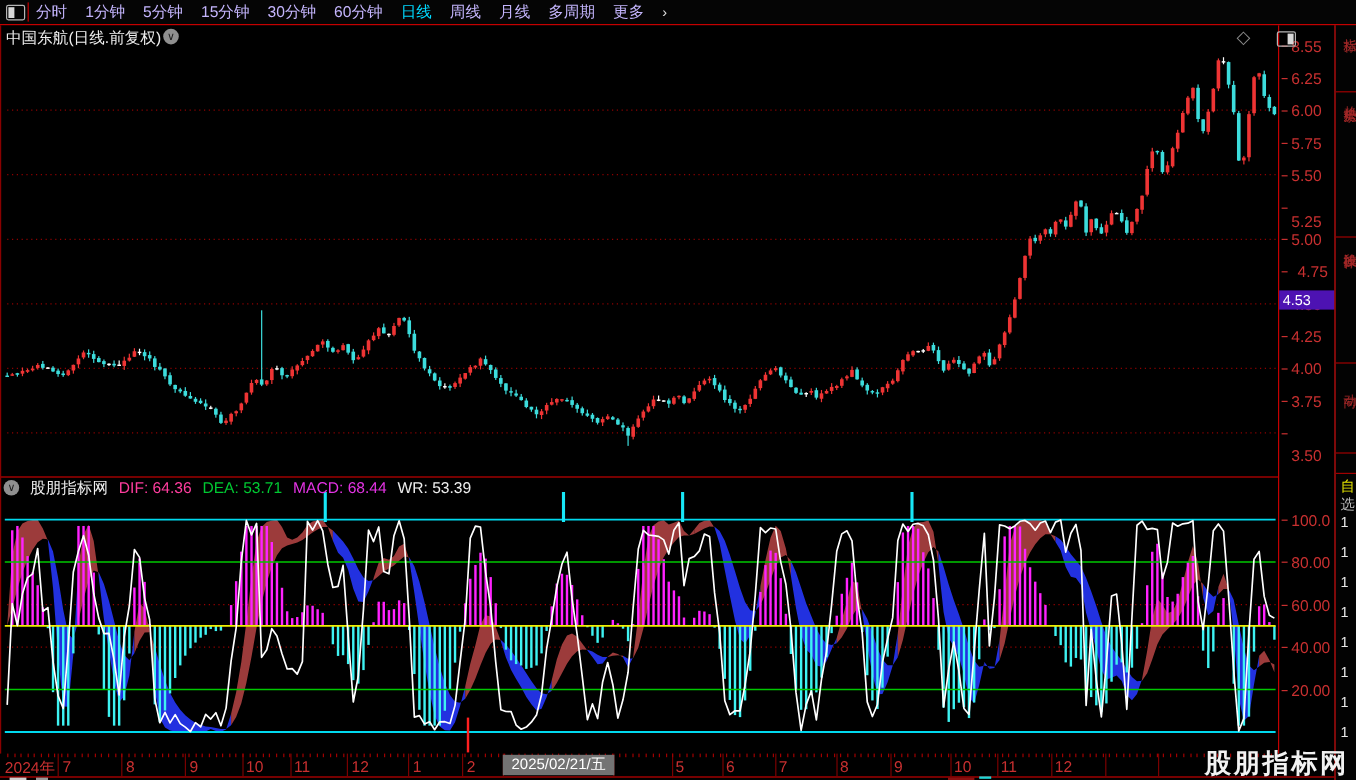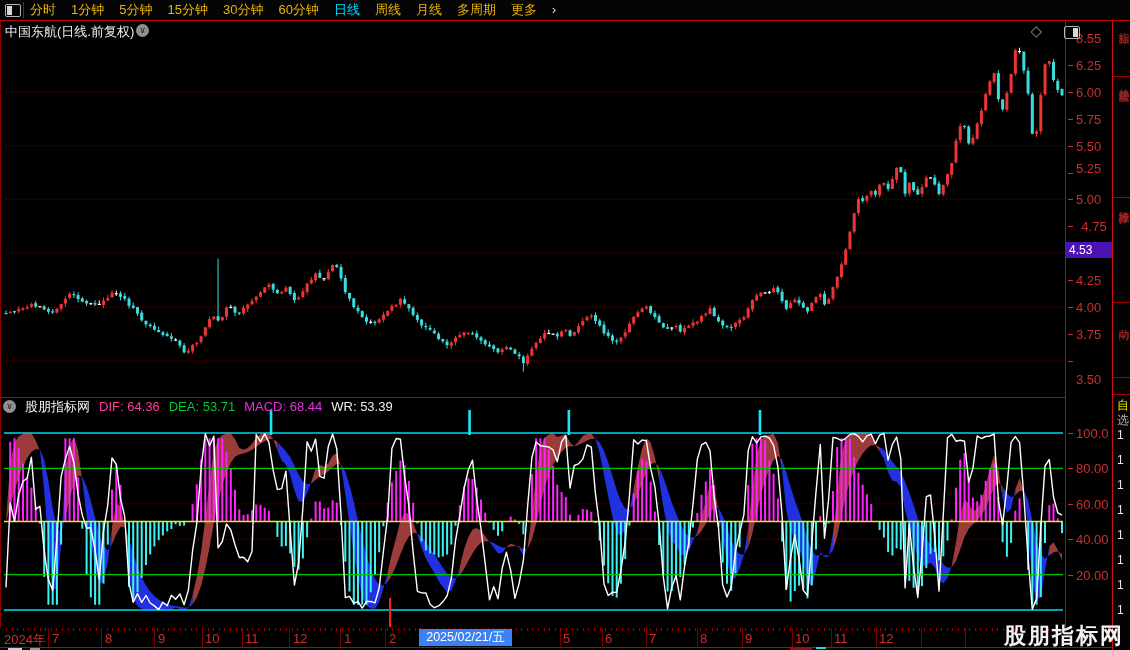--- a/index.html
+++ b/index.html
@@ -7,21 +7,21 @@
        font-family:"Liberation Sans","DejaVu Sans",sans-serif;}
   .abs{position:absolute;}
   
   #toolbar{left:0;top:0;width:1130px;height:20px;background:#050505;border-bottom:1px solid #c40000;z-index:20;}
   #tb-icon-box{left:3px;top:2px;width:20px;height:16px;border-right:1px solid #c40000;}
   .half-icon{width:14px;height:11px;border:1px solid #b5b5b5;border-radius:2px;position:absolute;left:2px;top:2px;}
   .half-icon .fill{position:absolute;left:1px;top:1px;bottom:1px;width:5px;background:#d8d8d8;}
   .half-icon.right .fill{left:auto;right:1px;}
   #tb-left{left:30px;top:0;height:20px;display:flex;align-items:center;gap:15px;}
   #tb-right{right:20px;top:0;height:20px;display:flex;align-items:center;}
-  .tb-item{color:#eab308;font-size:13px;line-height:20px;white-space:nowrap;cursor:default;}
+  .tb-item{color:#c4b5fd;font-size:13px;line-height:20px;white-space:nowrap;cursor:default;}
   .tb-item.active{color:#00d9ff;}
   #tb-right .tb-item{padding:0 9px;border-left:1px solid #9c1414;}
   #tb-right .tb-item:first-child{border-left:none;}
   .chev{color:#e0e0e0;font-size:12px;}
   
   #main-title{left:5px;top:23px;color:#eeeeee;font-size:13px;z-index:6;}
   .circ-icon{width:13px;height:13px;border-radius:50%;background:#8f8f8f;color:#1a1a1a;
              font-size:9px;line-height:13px;text-align:center;display:inline-block;}
   #title-icon{left:136px;top:24px;z-index:6;}
   #corner-diamond{right:88px;top:22px;color:#8a8a8a;font-size:15px;z-index:6;}
@@ -38,21 +38,21 @@
   #axis-col{left:1065px;top:21px;width:47px;height:626px;border-left:1px solid #c40000;background:#000;z-index:5;}
   .ax-label{position:absolute;left:10px;width:36px;height:16px;font-size:13px;color:#c93030;}
   .ax-tick{position:absolute;left:2px;width:5px;height:1px;background:#c93030;}
   #price-badge{position:absolute;left:0;width:47px;height:16px;background:#4d12b2;color:#fff;
                font-size:12px;line-height:16px;padding-left:3px;z-index:7;}
   
   #time-axis{left:0;top:628px;width:1112px;height:19px;background:#000;border-bottom:1px solid #c40000;z-index:5;}
   .month-label{position:absolute;top:3px;font-size:13px;color:#c93030;}
   .month-sep{position:absolute;top:0;width:1px;height:19px;background:#7a0000;}
   .minitick{position:absolute;top:0;width:1px;height:3px;background:#a00000;}
-  #date-badge{position:absolute;top:1px;height:17px;background:#3b82f6;color:#fff;font-size:12.5px;
+  #date-badge{position:absolute;top:1px;height:17px;background:#737373;color:#fff;font-size:12.5px;
               line-height:17px;text-align:center;z-index:6;}
   
   #side-strip{left:1112px;top:0;width:18px;height:650px;background:#030303;border-left:1px solid #d01010;
               overflow:hidden;z-index:8;}
   .strip-sep{position:absolute;left:0;width:18px;height:1px;background:#a00000;}
   .strip-vtext{position:absolute;left:3px;width:14px;color:#a32828;font-size:11px;line-height:13px;
                writing-mode:vertical-rl;text-orientation:upright;letter-spacing:1px;}
   .strip-digit{position:absolute;left:4px;color:#e8e8e8;font-size:12px;}
   #strip-self{position:absolute;left:4px;color:#e2e200;font-size:12px;}
   #strip-sel{position:absolute;left:4px;color:#bbbbbb;font-size:12px;}
@@ -915,21 +915,21 @@
 <div class="ax-label" style="top: 10px;">8.55</div>
     <div class="ax-tick" style="top: 17px;"></div>
     <div class="ax-label" style="top: 36.9px;">6.25</div>
     <div class="ax-tick" style="top: 43.9px;"></div>
     <div class="ax-label" style="top: 64px;">6.00</div>
     <div class="ax-tick" style="top: 70.8px;"></div>
     <div class="ax-label" style="top: 90.7px;">5.75</div>
     <div class="ax-tick" style="top: 97.7px;"></div>
     <div class="ax-label" style="top: 117.6px;">5.50</div>
     <div class="ax-tick" style="top: 124.6px;"></div>
-    <div class="ax-label" style="top: 140px;">5.25</div>
+    <div class="ax-label" style="top: 156px;">5.25</div>
     <div class="ax-tick" style="top: 151.5px;"></div>
     <div class="ax-label" style="top: 171.4px;">5.00</div>
     <div class="ax-tick" style="top: 178.4px;"></div>
     <div class="ax-label" style="top: 198.3px; text-align: center;">4.75</div>
     <div class="ax-tick" style="top: 205.3px;"></div>
     <div class="ax-label" style="top: 225.2px;">4.50</div>
     <div class="ax-tick" style="top: 232.2px;"></div>
     <div class="ax-label" style="top: 252.1px;">4.25</div>
     <div class="ax-tick" style="top: 259.1px;"></div>
     <div class="ax-label" style="top: 279px;">4.00</div>

